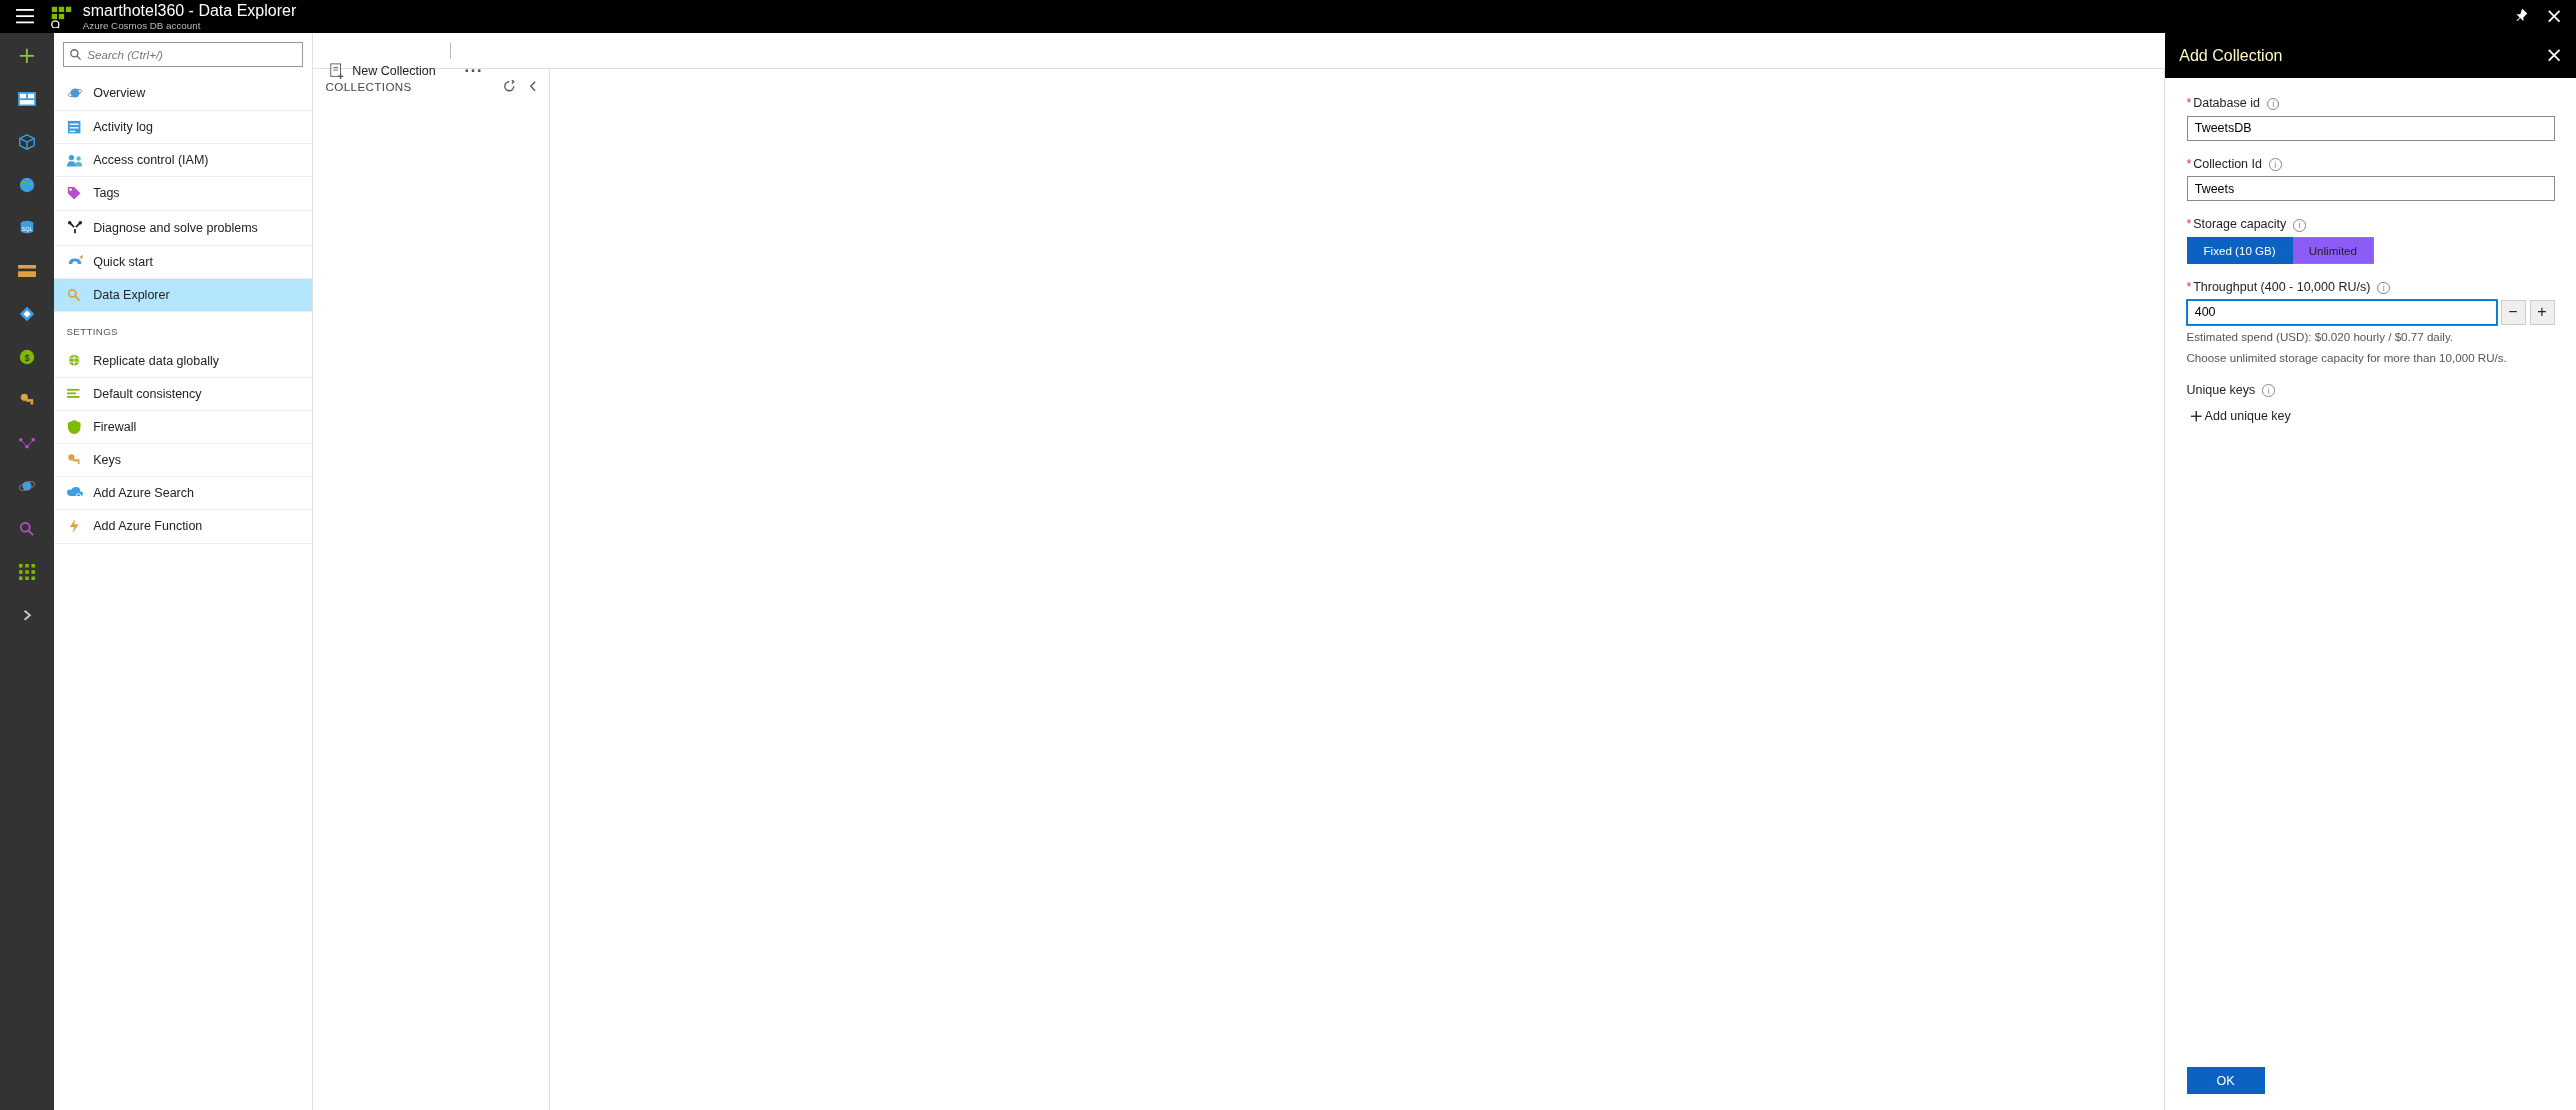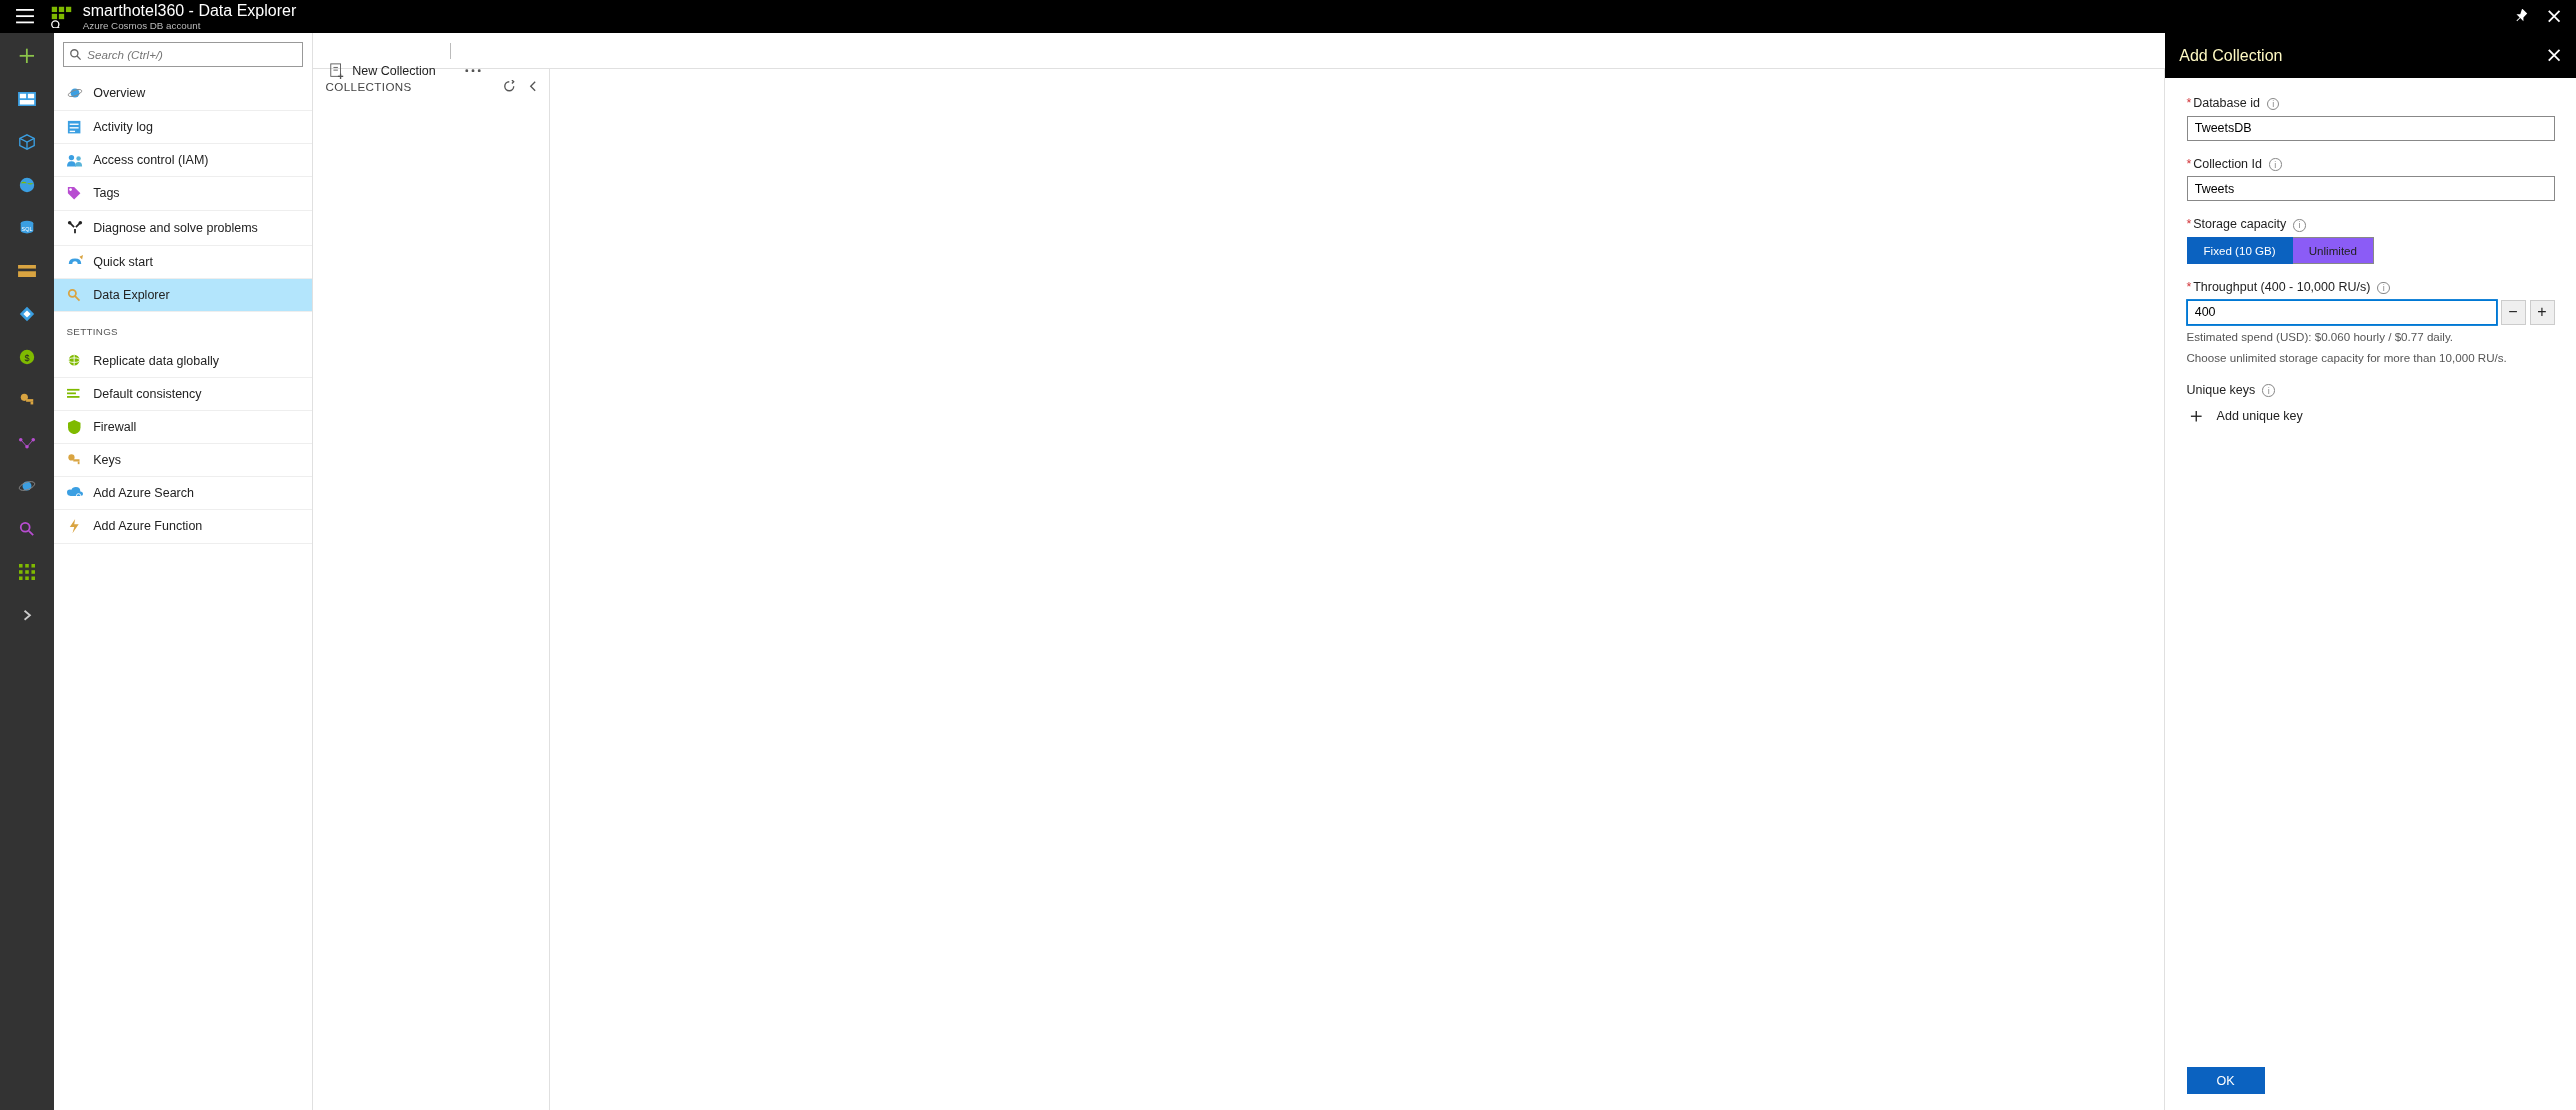--- a/index.html
+++ b/index.html
@@ -60,21 +60,21 @@
 .textinput { width: 100%; height: 25px; border: 0.9px solid #888; padding: 0 7.2px; font-size: 12.5px; outline: none; }
 .textinput.focused { border: 0.9px solid #0078d4; box-shadow: 0 0 0 0.9px #0078d4; }
 .seg { display: flex; }
 .seg .seg-btn { height: 27px; padding: 0 16px; border: 0.9px solid #888; background:#8b5cf6; font-size: 11.6px; cursor:pointer; display:flex; align-items:center; }
 .seg .seg-btn.active { background: #0b62c0; color:#fff; border-color:#0b62c0; }
 .seg .seg-btn + .seg-btn { border-left: none; }
 .throughput-row { display:flex; gap:4px; align-items:center; }
 .throughput-row .textinput { flex:1; }
 .stepbtn { width: 25px; height: 25px; background:#efefef; border:0.9px solid #ccc; display:flex; align-items:center; justify-content:center; cursor:pointer; font-size: 16px; }
 .hint { color:#555; font-size: 11.6px; line-height: 1.5; margin-top: 3.6px; }
-.add-unique { display:flex; align-items:center; gap:14px; padding: 7.2px 3.6px; cursor:pointer; font-size: 12.5px; }
+.add-unique { display:flex; align-items:center; gap:2px; padding: 7.2px 3.6px; cursor:pointer; font-size: 12.5px; }
 .panel-footer { padding: 10.7px 21.5px 16px; }
 .ok-btn { background:#0b62c0; color:#fff; border:none; height: 27px; padding: 0 30px; font-size: 12.5px; cursor:pointer; }
 
 svg { display:block; }
 </style>
 </head>
 <body>
 
 <div class="topbar">
   <div class="hamburger">
@@ -449,21 +449,21 @@
             <div class="seg-btn">Unlimited</div>
           </div>
         </div>
         <div class="field">
           <div class="flabel"><span class="req">*</span><span>Throughput (400 - 10,000 RU/s)</span> <span class="info-i">i</span></div>
           <div class="throughput-row">
             <input class="textinput focused" type="text" value="400" style="">
             <div class="stepbtn">−</div>
             <div class="stepbtn">+</div>
           </div>
-          <div class="hint">Estimated spend (USD): $0.060 hourly / $0.77 daily.</div>
+          <div class="hint">Estimated spend (USD): $0.020 hourly / $0.77 daily.</div>
           <div class="hint">Choose unlimited storage capacity for more than 10,000 RU/s.</div>
         </div>
         <div class="field">
           <div class="flabel"><span>Unique keys</span> <span class="info-i">i</span></div>
           <div class="add-unique">
             <span>
                 <svg width="12.5" height="12.5" viewBox="0 0 14 14">
                   <g stroke="#222" stroke-width="1.5">
                     <line x1="7" y1="1" x2="7" y2="13"></line>
                     <line x1="1" y1="7" x2="13" y2="7"></line>

